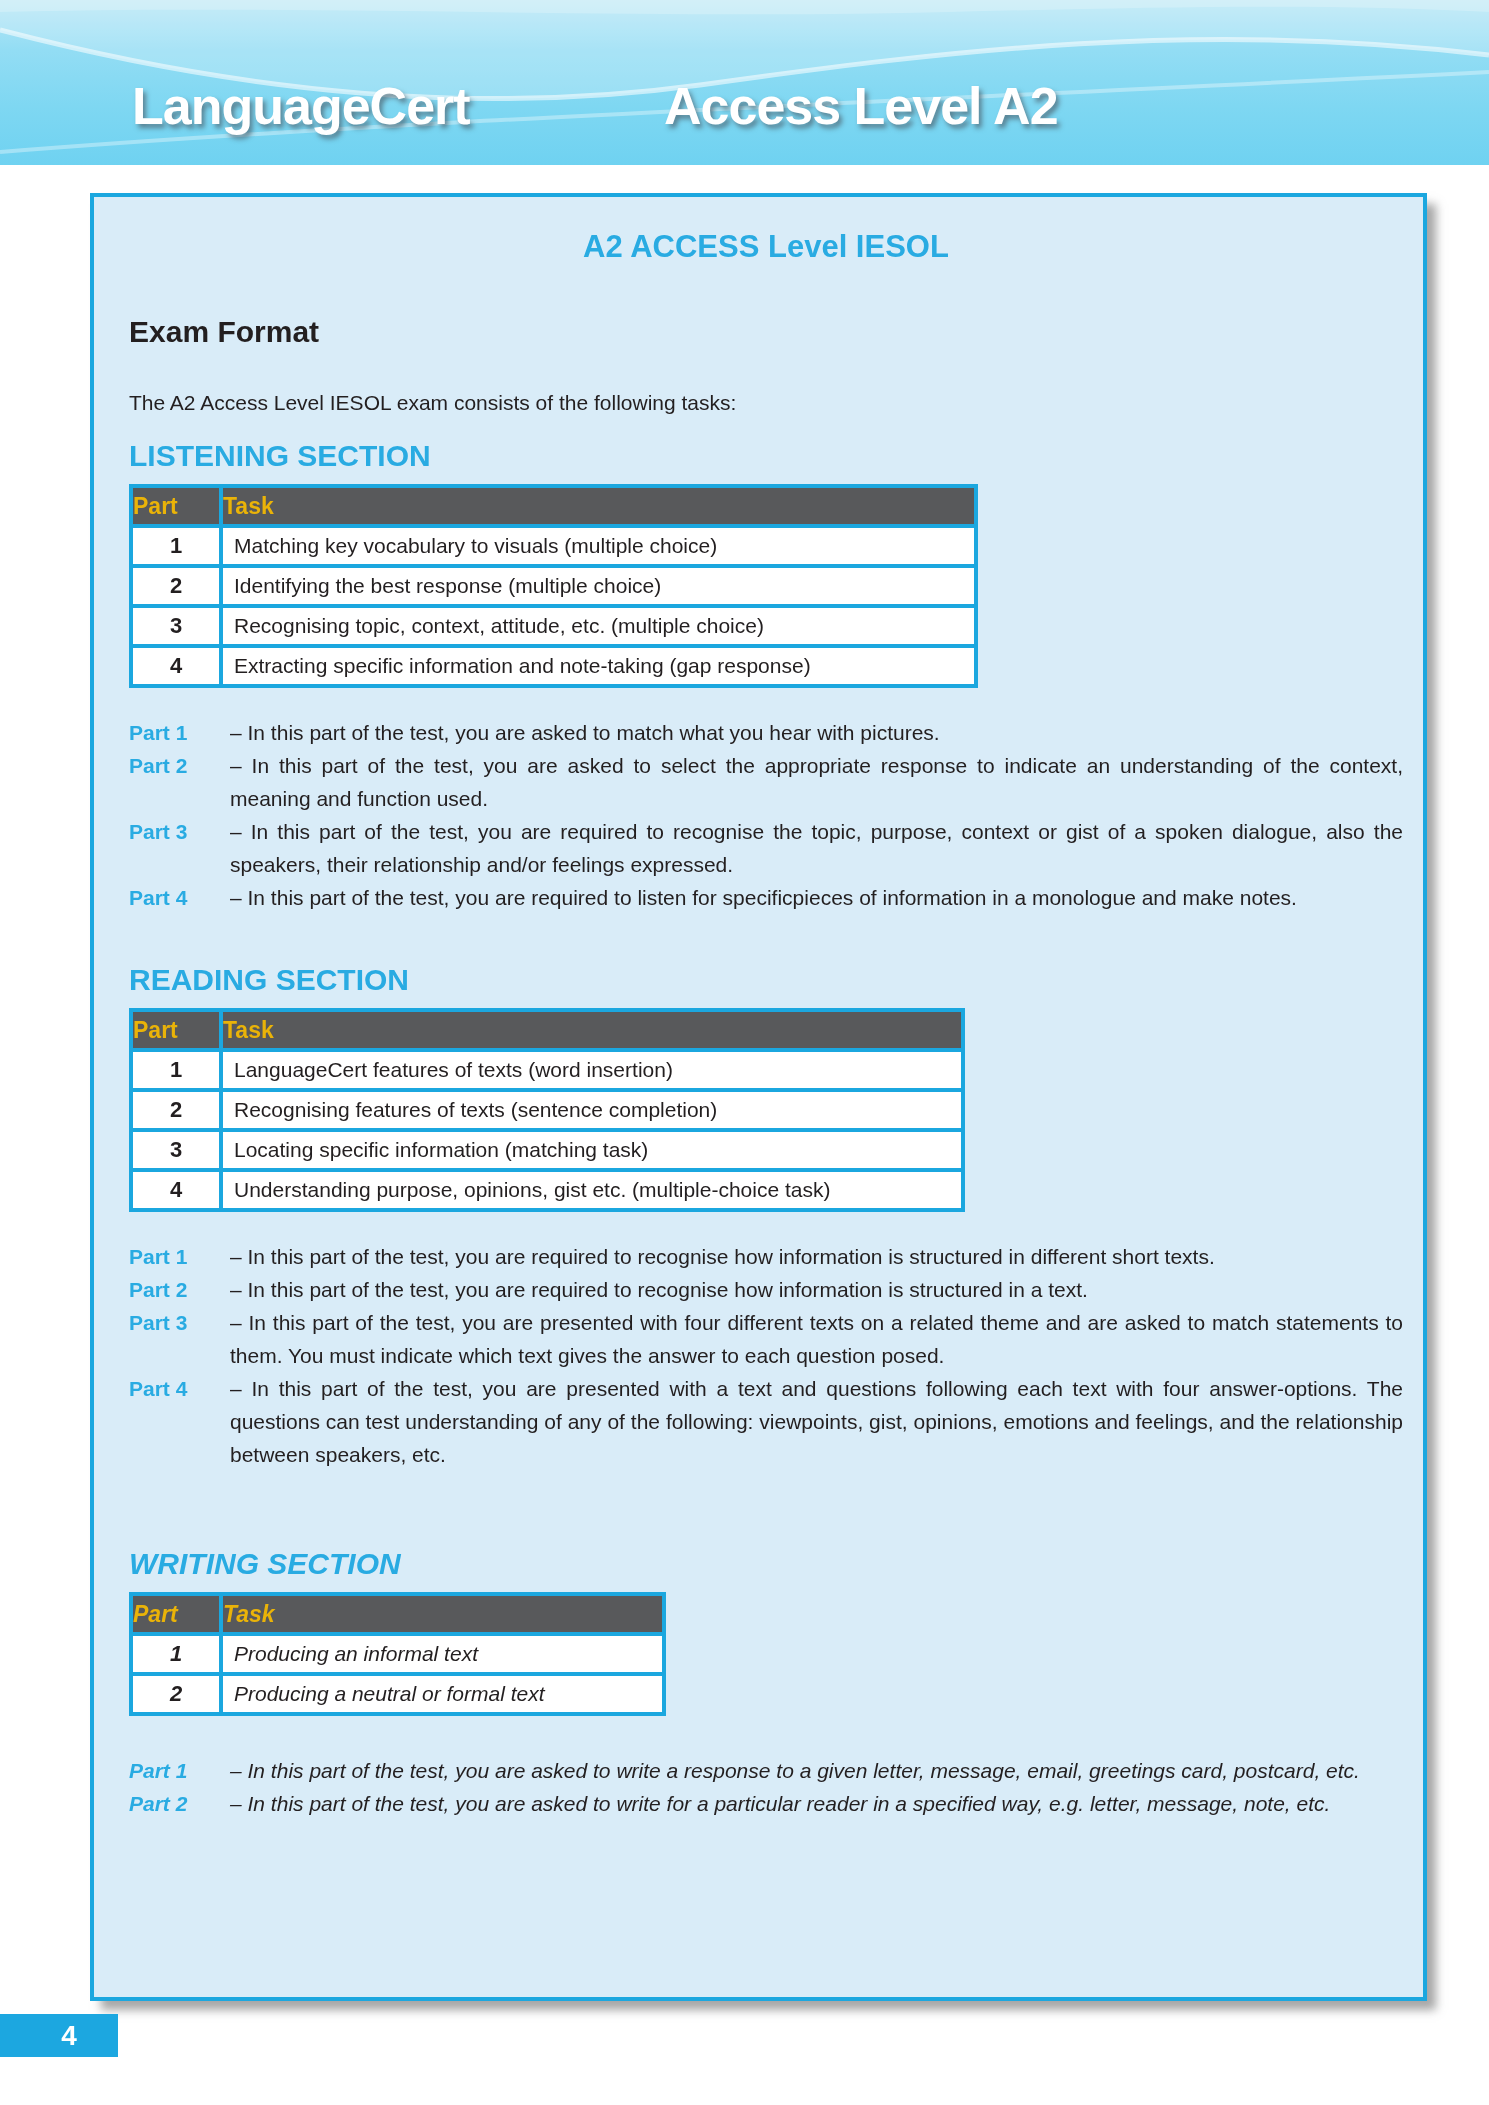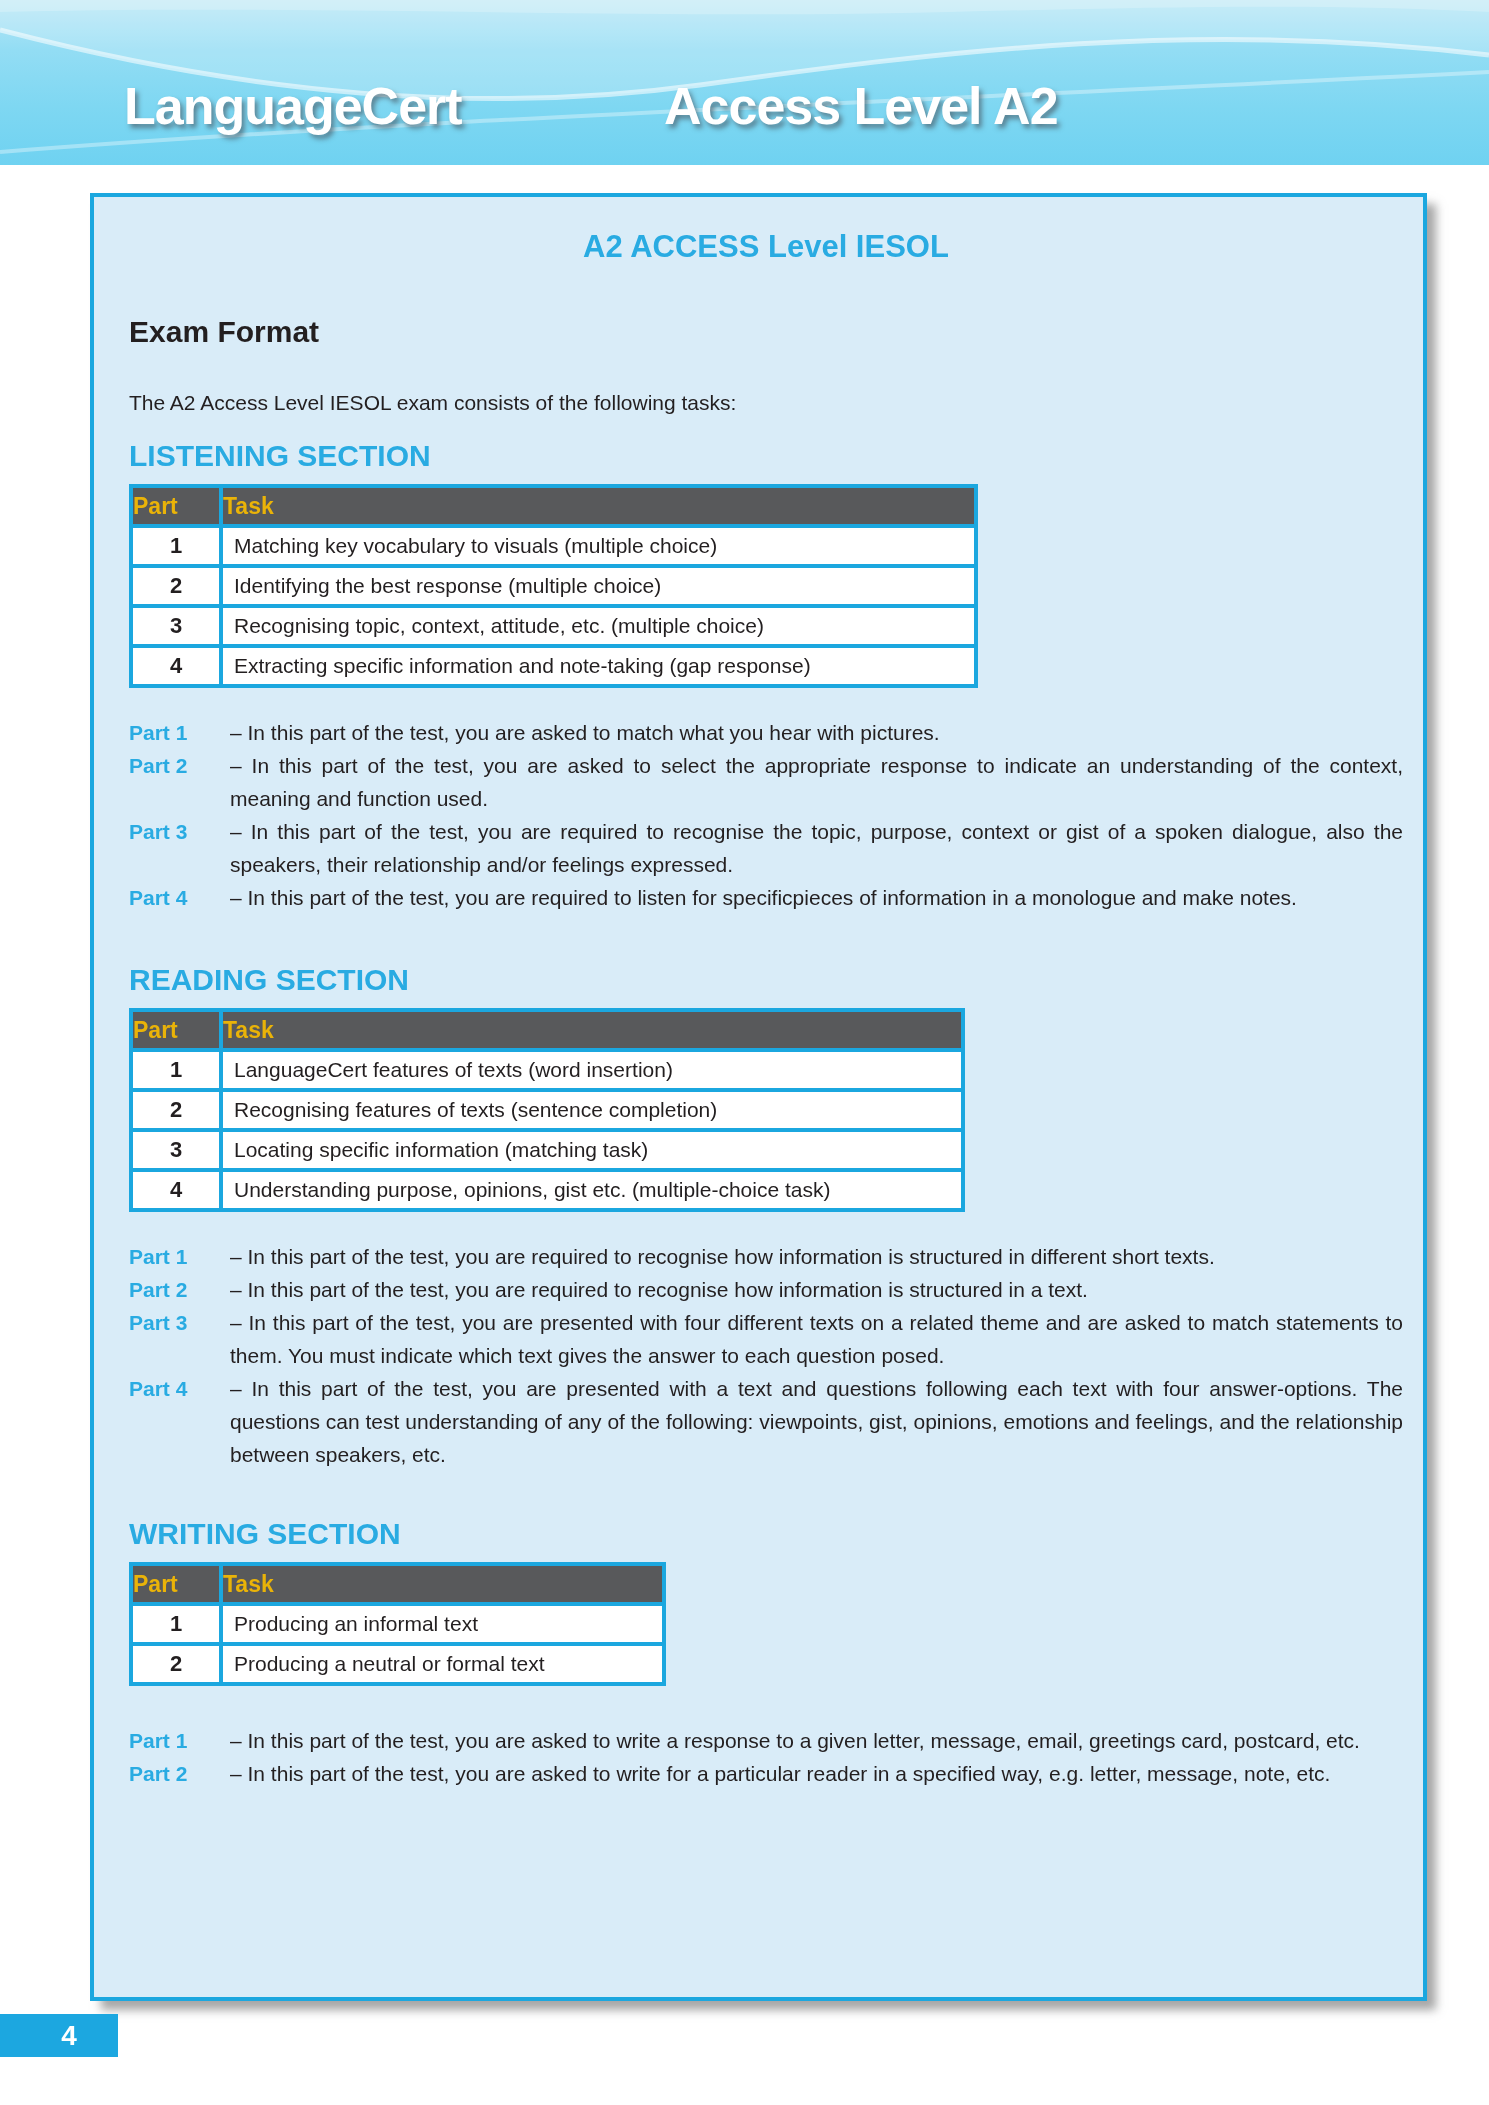--- a/index.html
+++ b/index.html
@@ -23,21 +23,21 @@
   .brand-text, .product-text {
     position: absolute;
     top: 76px;
     font-size: 52px;
     font-weight: bold;
     color: #ffffff;
     letter-spacing: -1px;
     text-shadow: 3px 4px 5px rgba(70,85,95,0.65);
     white-space: nowrap;
   }
-  .brand-text   { left: 124px; text-align: right; }
+  .brand-text   { left: 132px; text-align: right; }
   .product-text { left: 664px; }
 
   
   .content-panel {
     position: absolute;
     left: 90px; top: 193px;
     width: 1337px; height: 1808px;
     background: #D9ECF8;
     border: 4px solid #1BA7DF;
     box-shadow: 10px 10px 9px -1px rgba(95,95,95,0.55);
@@ -59,21 +59,21 @@
     color: #231F20;
   }
   .intro-text {
     margin-top: 42px;
     font-size: 21px;
     color: #231F20;
   }
 
   .section { margin-top: 24px; }
   .section.reading { margin-top: 49px; }
-  .section.writing { margin-top: 46px; }
+  .section.writing { margin-top: 76px; font-style: italic; }
 
   .section-heading {
     font-size: 30px;
     font-weight: bold;
     color: #29ABE2;
     margin-bottom: 11px;
   }
 
   
   table.task-table {

